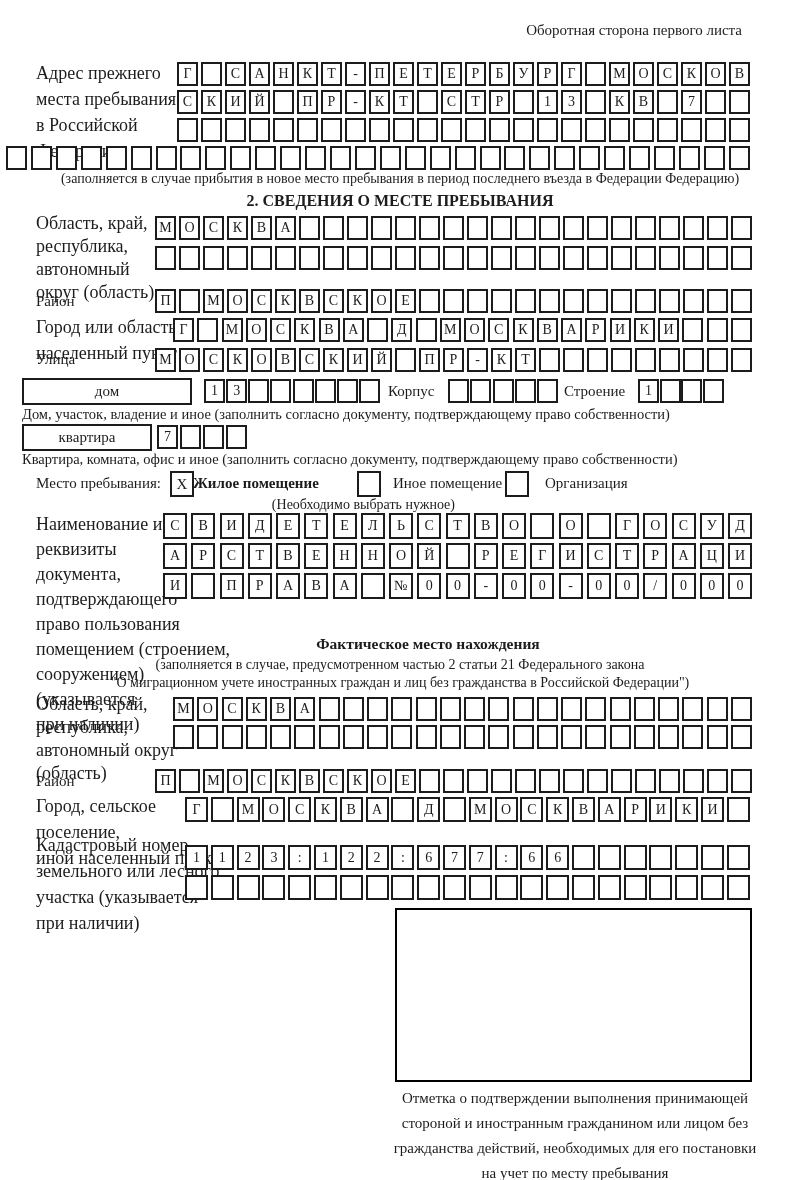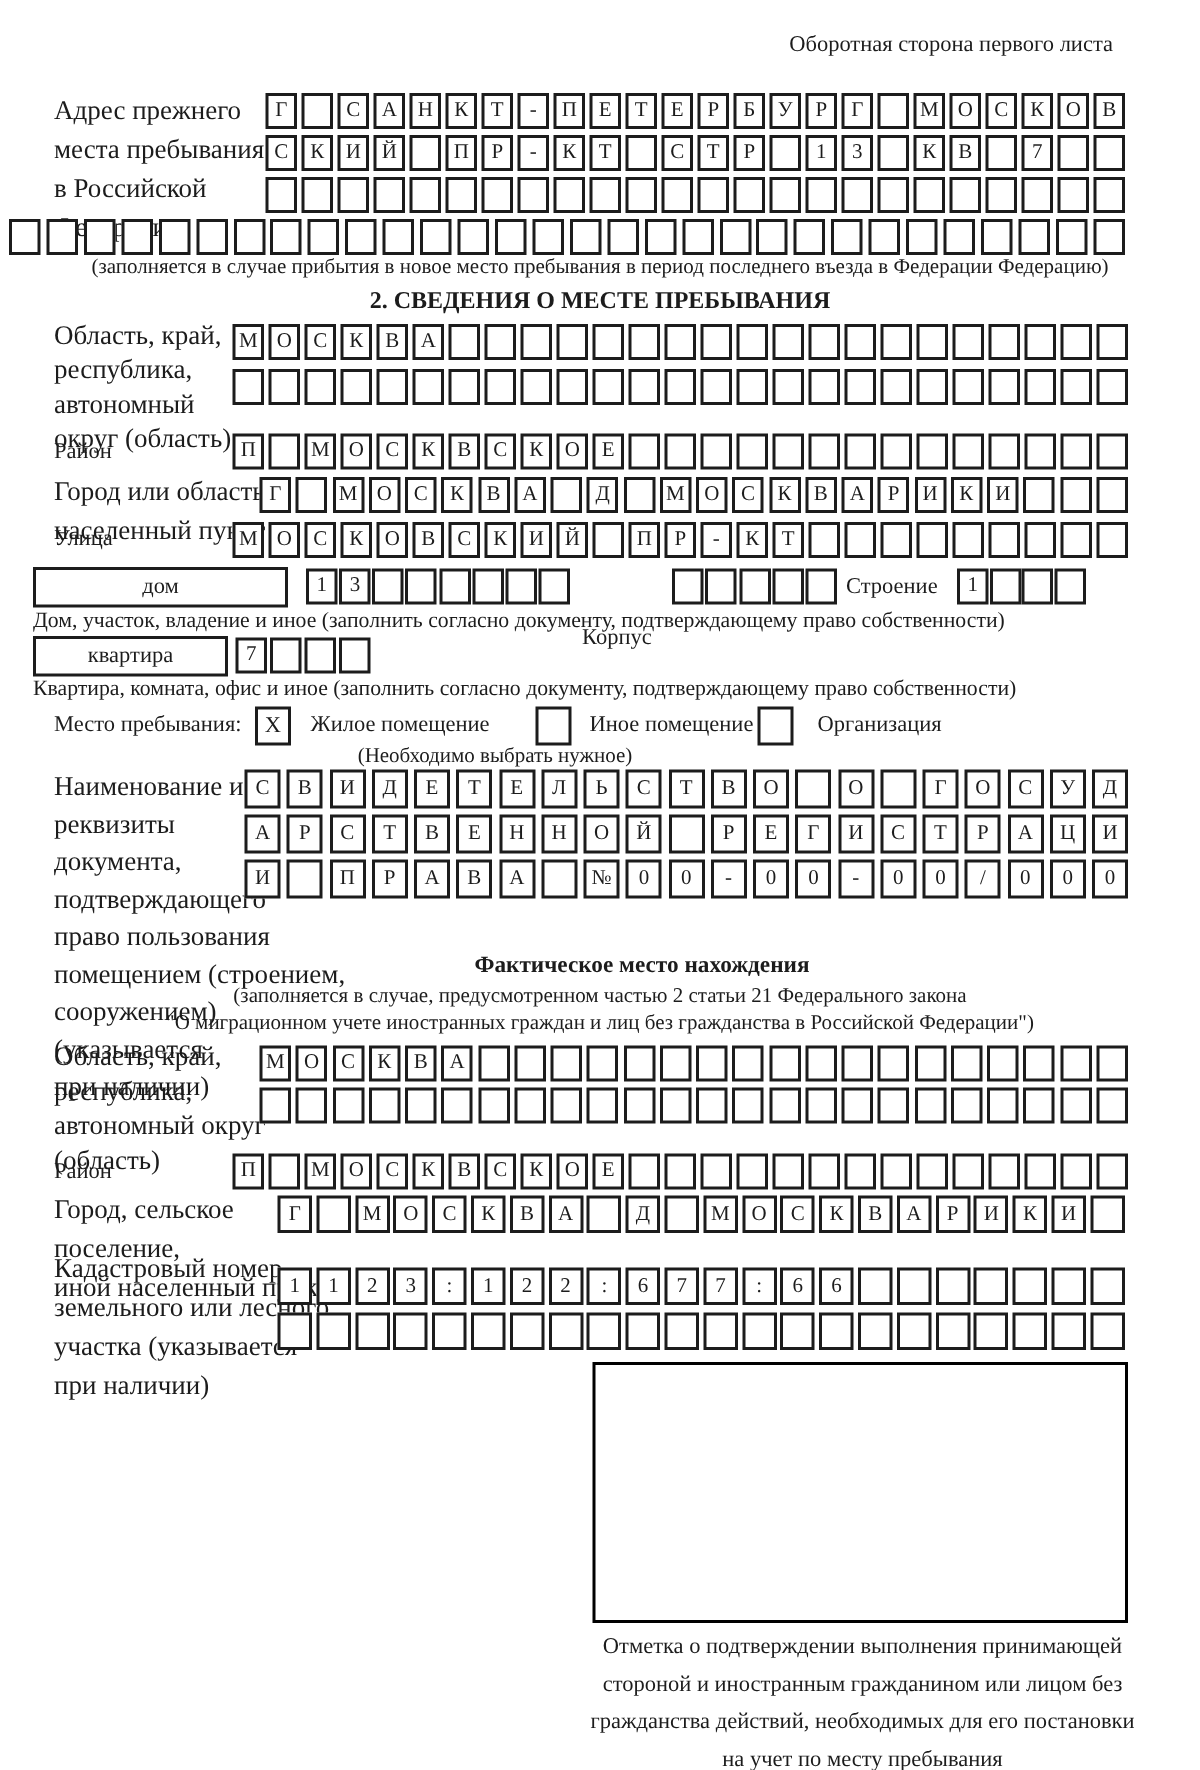--- a/index.html
+++ b/index.html
@@ -309,21 +309,21 @@
 <div class="cellrow" style="left:204px;top:379px;width:176px;">
     <div class="c">1</div>
     <div class="c">3</div>
     <div class="c"></div>
     <div class="c"></div>
     <div class="c"></div>
     <div class="c"></div>
     <div class="c"></div>
     <div class="c"></div>
   </div>
-<div class="inline-lbl" style="left:388px;top:383px;margin-top:34px;">Корпус</div>
+<div class="inline-lbl" style="left:388px;top:383px;">Корпус</div>
 <div class="cellrow" style="left:448px;top:379px;width:110px;">
     <div class="c"></div>
     <div class="c"></div>
     <div class="c"></div>
     <div class="c"></div>
     <div class="c"></div>
   </div>
 <div class="inline-lbl" style="left:564px;top:383px;">Строение</div>
 <div class="cellrow" style="left:638px;top:379px;width:86px;">
     <div class="c">1</div>
@@ -338,26 +338,26 @@
 <div class="cellrow" style="left:157px;top:425px;width:90px;">
     <div class="c">7</div>
     <div class="c"></div>
     <div class="c"></div>
     <div class="c"></div>
   </div>
 <div class="note" style="left:22px;top:451px;font-size:14.5px;text-align:right;">Квартира, комната, офис и иное (заполнить согласно документу, подтверждающему право собственности)</div>
 
 <div class="inline-lbl" style="left:36px;top:475px;">Место пребывания:</div>
 <div class="checkbox" style="left:170px;top:471px;">X</div>
-<div class="inline-lbl" style="left:207px;top:475px;">Жилое помещение</div>
+<div class="inline-lbl" style="left:193px;top:475px;font-weight:bold;">Жилое помещение</div>
 <div class="checkbox" style="left:357px;top:471px;"></div>
 <div class="inline-lbl" style="left:393px;top:475px;">Иное помещение</div>
 <div class="checkbox" style="left:505px;top:471px;"></div>
 <div class="inline-lbl" style="left:545px;top:475px;">Организация</div>
-<div class="note" style="left:205px;top:497px;width:250px;text-align:center;font-size:14px;">(Необходимо выбрать нужное)</div>
+<div class="note" style="left:205px;top:497px;width:250px;text-align:right;font-size:14px;">(Необходимо выбрать нужное)</div>
 
 <div class="lbl lh25" style="left:36px;top:512px;width:210px;">Наименование и реквизиты
 документа, подтверждающего
 право пользования
 помещением (строением,
 сооружением) (указывается
 при наличии)</div>
 <div class="cellrow big" style="left:163px;top:513px;width:589px;">
     <div class="c">С</div>
     <div class="c">В</div>

